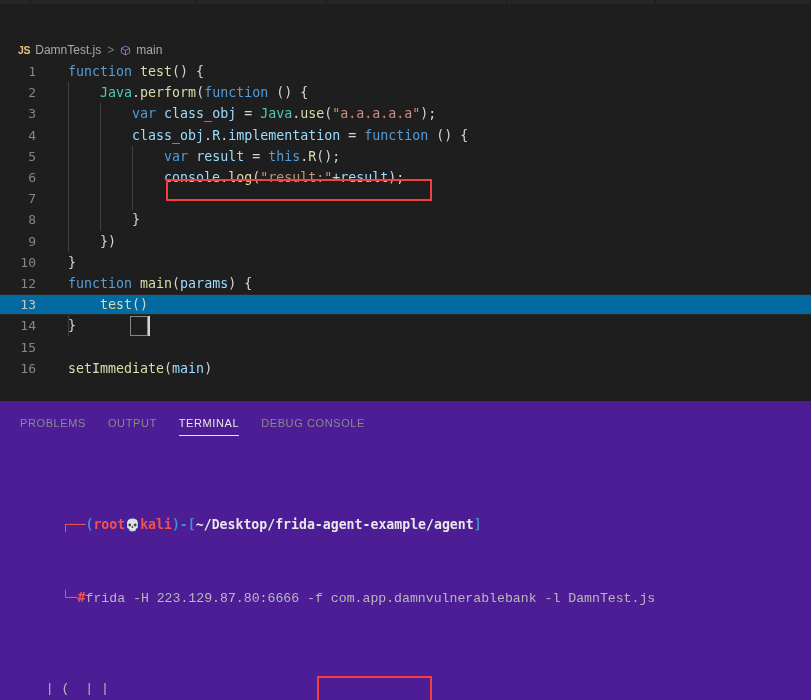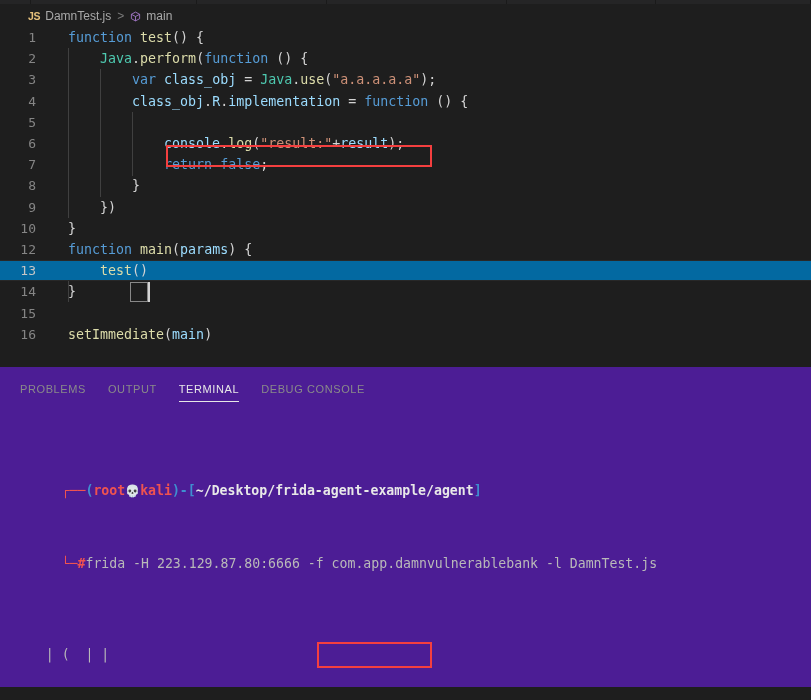--- a/index.html
+++ b/index.html
@@ -14,23 +14,23 @@
   .tabstrip {
     height: 5px; background: #252526;
     display: flex; border-bottom: 1px solid #1e1e1e;
   }
   .tabstrip .t { height: 100%; border-right: 1px solid #1a1a1a; }
 
   
   .breadcrumb {
     height: 22px; background: #1e1e1e;
     display: flex; align-items: center;
-    padding-left: 28px; gap: 5px;
+    padding-left: 18px; gap: 5px;
     font-family: "Liberation Sans", sans-serif;
-    font-size: 12px; color: #a9a9a9;
+    font-size: 12px; color: #a9a9a9; margin-top: 34px;
   }
   .js-badge {
     color: #e5c07b; font-weight: bold; font-size: 10.5px;
     font-family: "Liberation Sans", sans-serif;
     letter-spacing: -0.3px;
   }
   .bc-sep { color: #7a7a7a; font-size: 12px; margin: 0 1px; }
   .cube-icon { display: inline-flex; align-items: center; }
 
   
@@ -126,21 +126,21 @@
     line-height: 18px;
     color: #cccccc;
     white-space: pre;
     position: relative;
     overflow: hidden;
   }
   .tline { height: 18.6px; white-space: pre; }
   .t-red { color: #ef5350; font-weight: bold; }
   .t-bluebr { color: #3f8fd0; font-weight: bold; }
   .t-white { color: #e8e8e8; }
-  .t-dim { color: #b9b9b9; }
+  .t-dim { color: #b9b9b9; font-family: Liberation Mono, monospace; }
   .skull { font-size: 12px; }
 </style>
 </head>
 <body>
 
 <div class="tabstrip">
   <div class="t" style="width:55px"></div>
   <div class="t" style="width:300px"></div>
   <div class="t" style="width:235px"></div>
   <div class="t" style="width:325px"></div>
@@ -166,23 +166,23 @@
     <div class="guide" style="left:16px;  top:21px;  height:170px;"></div>
     <div class="guide" style="left:48px;  top:42px;  height:128px;"></div>
     <div class="guide" style="left:80px;  top:85px;  height:64px;"></div>
     <div class="guide" style="left:16px;  top:254px; height:21px;"></div>
   </div>
   <div id="code-lines">
       <div class="code-row"><div class="ln">1</div><div class="code"><span class="kw">function</span><span class="pun"> </span><span class="fn">test</span><span class="pun">() {</span></div></div>
       <div class="code-row"><div class="ln">2</div><div class="code"><span class="pun">    </span><span class="cls">Java</span><span class="pun">.</span><span class="fn">perform</span><span class="pun">(</span><span class="kw">function</span><span class="pun"> () {</span></div></div>
       <div class="code-row"><div class="ln">3</div><div class="code"><span class="pun">        </span><span class="kw">var</span><span class="pun"> </span><span class="var">class_obj</span><span class="pun"> = </span><span class="cls">Java</span><span class="pun">.</span><span class="fn">use</span><span class="pun">(</span><span class="str">"a.a.a.a.a"</span><span class="pun">);</span></div></div>
       <div class="code-row"><div class="ln">4</div><div class="code"><span class="pun">        </span><span class="var">class_obj</span><span class="pun">.</span><span class="var">R</span><span class="pun">.</span><span class="var">implementation</span><span class="pun"> = </span><span class="kw">function</span><span class="pun"> () {</span></div></div>
-      <div class="code-row"><div class="ln">5</div></div>
+      <div class="code-row"><div class="ln">5</div><div class="code"><span class="pun">            </span><span class="kw">var</span><span class="pun"> </span><span class="var">result</span><span class="pun"> = </span><span class="this">this</span><span class="pun">.</span><span class="fn">R</span><span class="pun">();</span></div></div>
       <div class="code-row"><div class="ln">6</div><div class="code"><span class="pun">            </span><span class="var">console</span><span class="pun">.</span><span class="fn">log</span><span class="pun">(</span><span class="str">"result:"</span><span class="pun">+</span><span class="var">result</span><span class="pun">);</span></div></div>
-      <div class="code-row"><div class="ln">7</div><div class="code"><span class="pun">            </span><span class="kw">return</span><span class="pun"> </span><span class="kw">false</span><span class="pun">;</span></div></div>
+      <div class="code-row"><div class="ln">7</div></div>
       <div class="code-row"><div class="ln">8</div><div class="code"><span class="pun">        }</span></div></div>
       <div class="code-row"><div class="ln">9</div><div class="code"><span class="pun">    })</span></div></div>
       <div class="code-row"><div class="ln">10</div><div class="code"><span class="pun">}</span></div></div>
       <div class="code-row"><div class="ln">12</div><div class="code"><span class="kw">function</span><span class="pun"> </span><span class="fn">main</span><span class="pun">(</span><span class="var">params</span><span class="pun">) {</span></div></div>
       <div class="code-row active"><div class="ln">13</div><div class="code"><span class="pun">    </span><span class="fn">test</span><span class="pun">()</span></div></div>
       <div class="code-row"><div class="ln">14</div><div class="code"><span class="pun">}</span></div></div>
       <div class="code-row"><div class="ln">15</div><div class="code"></div></div>
       <div class="code-row"><div class="ln">16</div><div class="code"><span class="fn">setImmediate</span><span class="pun">(</span><span class="var">main</span><span class="pun">)</span></div></div>
     </div>
 

